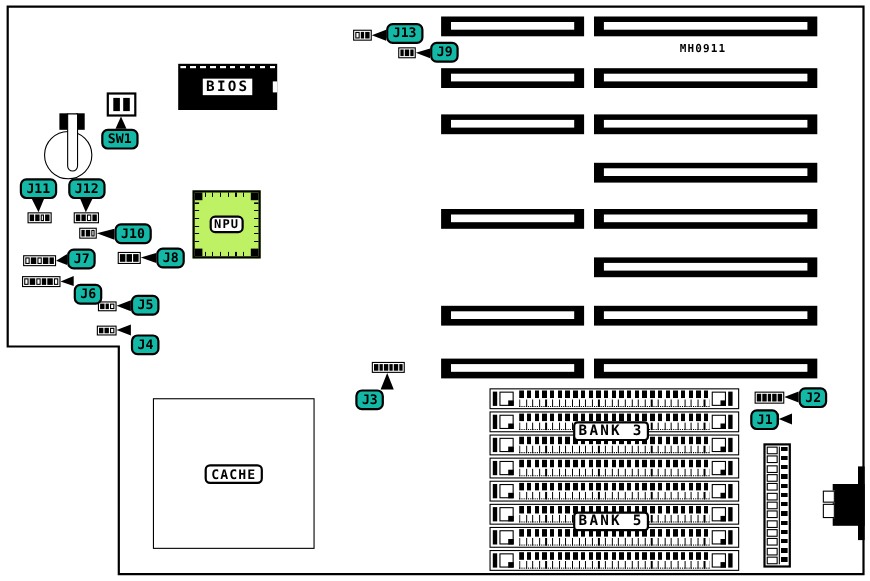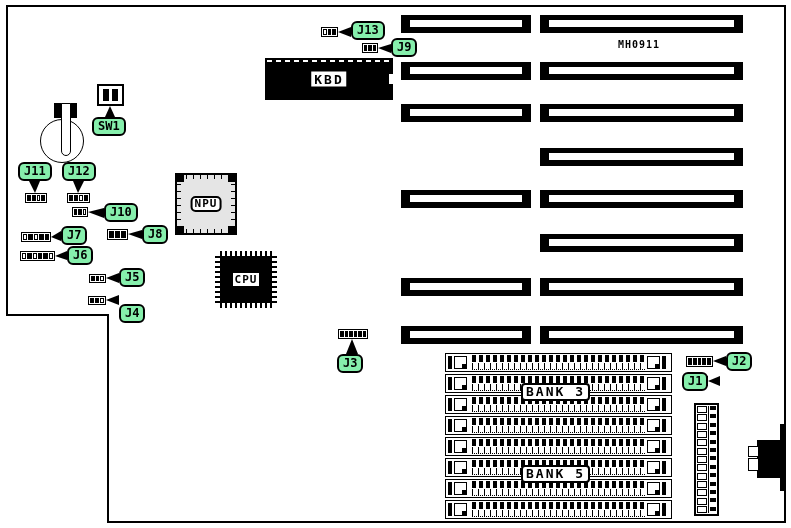--- a/index.html
+++ b/index.html
@@ -16,21 +16,21 @@
   
   .chip{position:absolute;background:#000;}
   .chip .dash{position:absolute;left:2px;right:2px;top:2px;height:2px;
     background:repeating-linear-gradient(90deg,#fff 0 5px,transparent 5px 9px);}
   .chip .notch{position:absolute;right:0;top:50%;margin-top:-5px;width:4px;height:10px;background:#fff;}
   .chiplabel{position:absolute;left:50%;top:50%;transform:translate(-50%,-50%);
     background:#fff;color:#000;font-weight:bold;font-size:13px;line-height:15px;
     padding:0 3px;letter-spacing:2px;white-space:nowrap;}
 
   
-  .jlabel{position:absolute;border:2px solid #000;border-radius:6px;background:#86efac;
+  .jlabel{position:absolute;border:2px solid #000;border-radius:6px;background:#14b8a6;
     font-weight:bold;font-size:12px;line-height:15px;padding:0 4px;text-align:center;
     white-space:nowrap;z-index:6;}
   .banklabel{position:absolute;border:2px solid #000;border-radius:4px;background:#fff;
     font-weight:bold;font-size:13px;line-height:14px;letter-spacing:2px;padding:0 3px;
     white-space:nowrap;z-index:6;}
 
   
   .jumper{position:absolute;border:1px solid #000;background:#fff;display:flex;gap:1px;padding:1px;box-sizing:border-box;}
   .jumper i{flex:1;}
   .jumper i.b{background:#000;}
@@ -43,21 +43,21 @@
 
   
   .battery{position:absolute;left:40px;top:103px;width:45px;height:60px;}
   .battery .circ{position:absolute;left:0;top:16px;width:42px;height:42px;border:1px solid #000;border-radius:50%;background:#fff;}
   .battery .lb{position:absolute;left:14px;top:0;width:8px;height:15px;background:#000;}
   .battery .rb{position:absolute;left:29px;top:0;width:8px;height:15px;background:#000;}
   .battery .tube{position:absolute;left:21px;top:0;width:8px;height:51px;background:#fff;
     border:1px solid #000;border-radius:0 0 5px 5px;}
 
   
-  .npu{position:absolute;left:175px;top:173px;width:62px;height:62px;border:2px solid #000;box-sizing:border-box;background:#e5e5e5;text-decoration:underline;}
+  .npu{position:absolute;left:175px;top:173px;width:62px;height:62px;border:2px solid #000;box-sizing:border-box;background:#bef264;text-decoration:underline;}
   .npu .c{position:absolute;width:7px;height:7px;background:#000;}
   .npu .c1{left:0;top:0}.npu .c2{right:0;top:0}.npu .c3{left:0;bottom:0}.npu .c4{right:0;bottom:0}
   .npu .ht{position:absolute;left:9px;right:9px;height:4px;
     background:repeating-linear-gradient(90deg,#000 0 1px,transparent 1px 7px);}
   .npu .vt{position:absolute;top:9px;bottom:9px;width:4px;
     background:repeating-linear-gradient(180deg,#000 0 1px,transparent 1px 7px);}
   .npu .lab{position:absolute;left:50%;top:50%;transform:translate(-50%,-50%);
     border:2px solid #000;border-radius:5px;background:#fff;font-weight:bold;font-size:11px;
     line-height:12px;padding:0 2px;letter-spacing:1px;}
 
@@ -168,26 +168,26 @@
     </div>
   <div class="slot" style="left:540px;top:278px;width:203px">
       <i class="sw"></i>
     </div>
   <div class="slot" style="left:540px;top:326px;width:203px">
       <i class="sw"></i>
     </div>
 
   <div class="partnum">MH0911</div>
 
-
-  <div class="chip" style="left:265px;top:58px;width:128px;height:42px">
+  <div class="chip" style="left:162px;top:58px;width:90px;height:42px">
     <i class="dash"></i>
     <i class="notch"></i>
-    <span class="chiplabel">KBD</span>
-  </div>
+    <span class="chiplabel">BIOS</span>
+  </div>
+
 
   <div class="sw1">
     <i></i>
       <i></i>
   </div>
   <div class="jlabel" style="left:92px;top:117px">SW1</div>
 
   <div class="battery">
     <i class="circ"></i>
     <i class="lb"></i>
@@ -249,21 +249,21 @@
   <div class="jlabel" style="left:142px;top:225px">J8</div>
 
   <div class="jumper" style="left:20px;top:251px;width:35px;height:10px">
       <i class="w"></i>
       <i class="b"></i>
       <i class="w"></i>
       <i class="b"></i>
       <i class="b"></i>
       <i class="w"></i>
     </div>
-  <div class="jlabel" style="left:67px;top:246px">J6</div>
+  <div class="jlabel" style="left:67px;top:258px">J6</div>
 
   <div class="jumper" style="left:89px;top:274px;width:17px;height:9px">
       <i class="b"></i>
       <i class="b"></i>
       <i class="w"></i>
     </div>
   <div class="jlabel" style="left:119px;top:268px">J5</div>
 
   <div class="jumper" style="left:88px;top:296px;width:18px;height:9px">
       <i class="b"></i>
@@ -273,21 +273,21 @@
   <div class="jlabel" style="left:119px;top:304px">J4</div>
 
   <div class="jumper" style="left:338px;top:329px;width:30px;height:10px">
       <i class="b"></i>
       <i class="b"></i>
       <i class="b"></i>
       <i class="b"></i>
       <i class="b"></i>
       <i class="b"></i>
     </div>
-  <div class="jlabel" style="left:337px;top:354px">J3</div>
+  <div class="jlabel" style="left:323px;top:354px">J3</div>
 
   <div class="jumper" style="left:686px;top:356px;width:27px;height:11px">
       <i class="b"></i>
       <i class="b"></i>
       <i class="b"></i>
       <i class="b"></i>
       <i class="b"></i>
     </div>
   <div class="jlabel" style="left:726px;top:352px">J2</div>
 
@@ -303,30 +303,24 @@
     <i class="c c2"></i>
     <i class="c c3"></i>
     <i class="c c4"></i>
     <i class="ht" style="top:0"></i>
     <i class="ht" style="bottom:0"></i>
     <i class="vt" style="left:0"></i>
     <i class="vt" style="right:0"></i>
     <span class="lab">NPU</span>
   </div>
 
-  <div class="cpu">
-    <i class="tt" style="top:0"></i>
-    <i class="tt" style="bottom:0"></i>
-    <i class="vs" style="left:0"></i>
-    <i class="vs" style="right:0"></i>
-    <div class="body">
-      <span>CPU</span>
-    </div>
-  </div>
-
+
+  <div class="cache">
+    <span class="lab">CACHE</span>
+  </div>
 
   <div class="simm" style="top:353px">
       <span class="cap">
         <i class="bar"></i>
         <i class="hook"></i>
       </span>
       <span class="teeth">
         <i class="t1"></i>
         <i class="t2"></i>
       </span>

